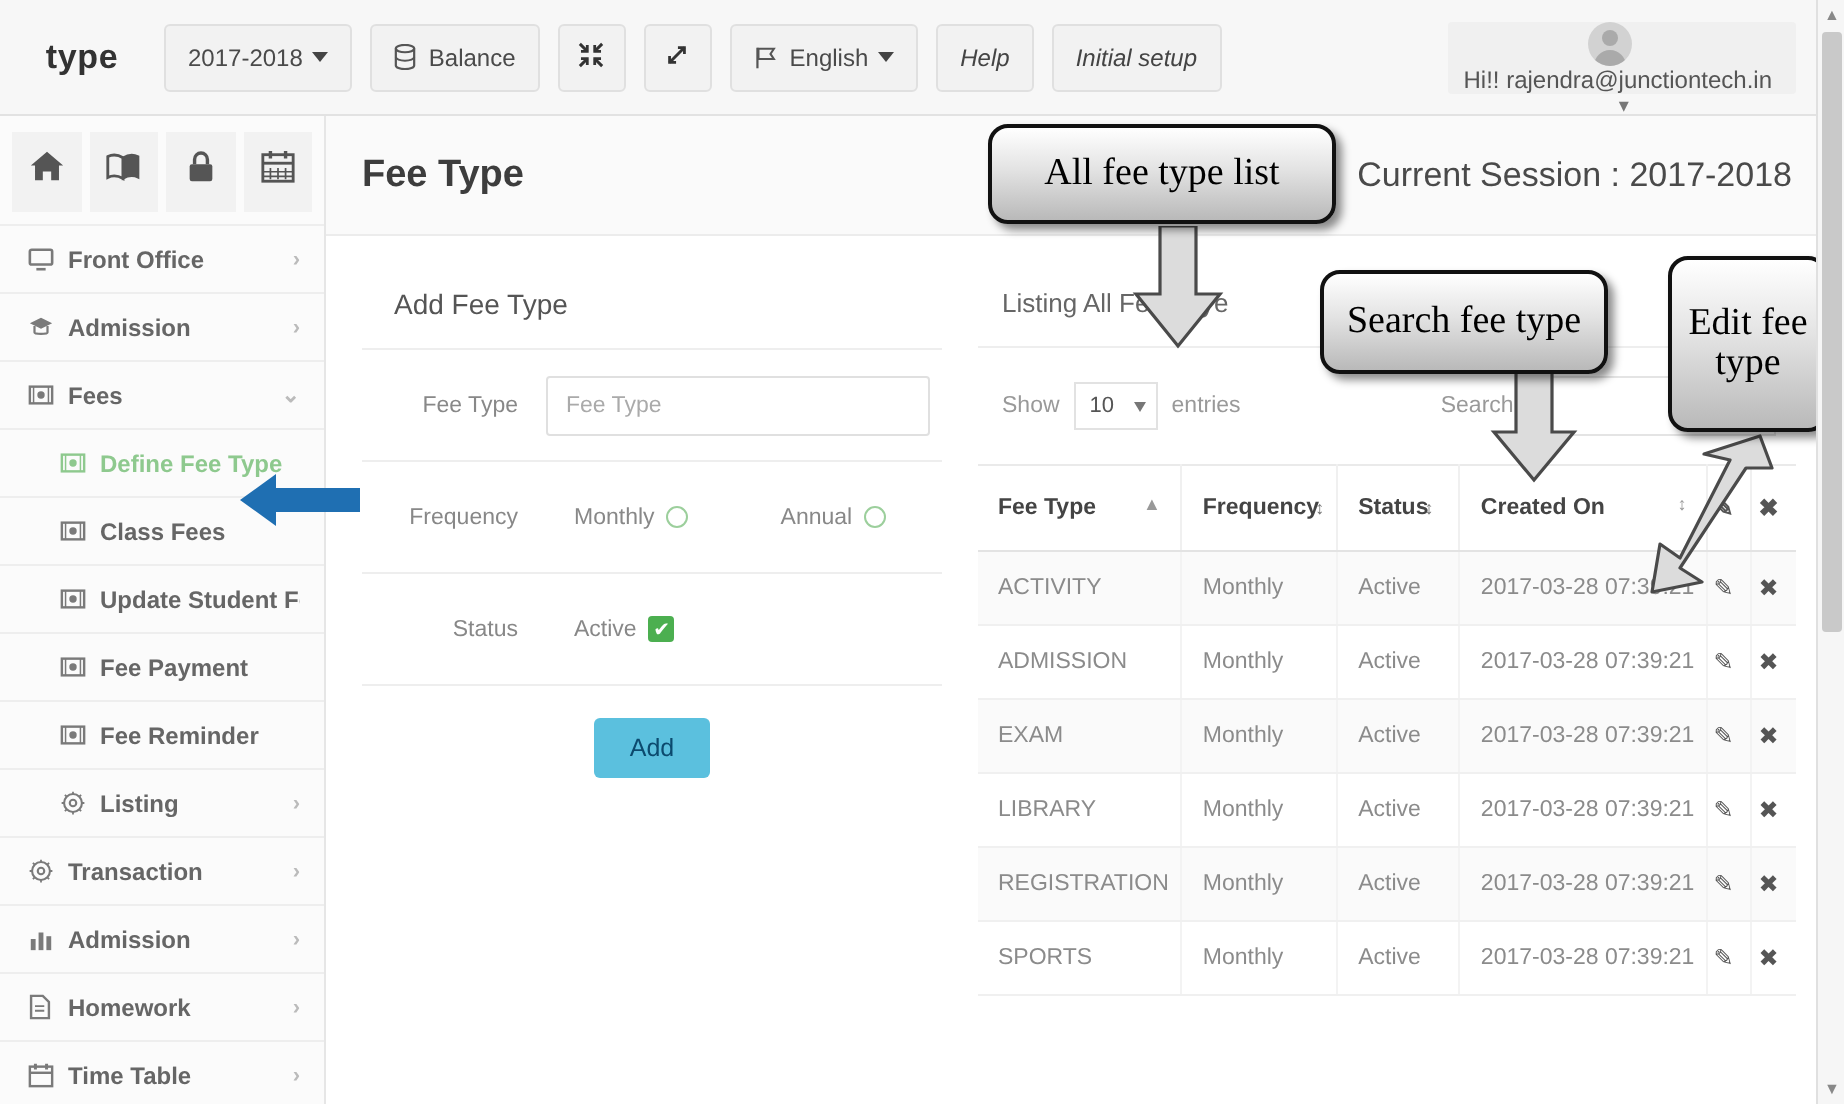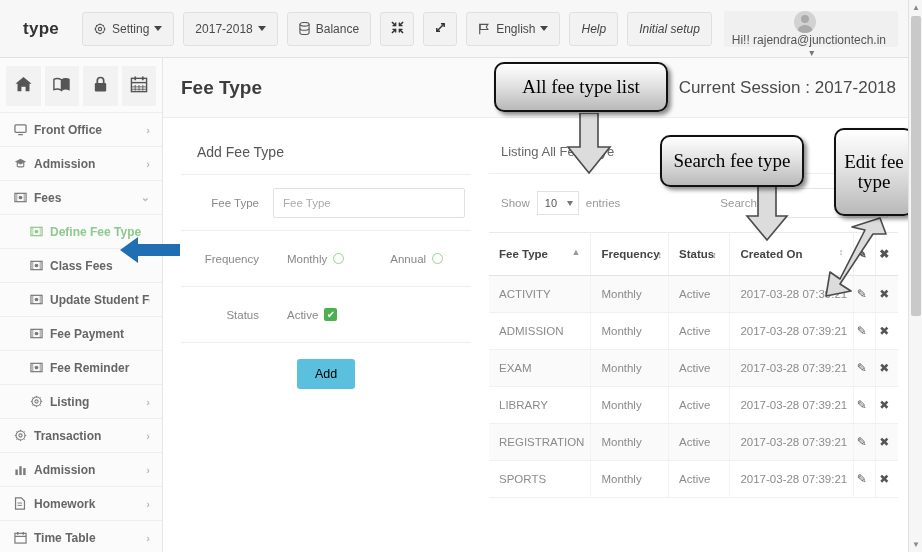--- a/index.html
+++ b/index.html
@@ -120,21 +120,21 @@
     background:#fff;
   }
   .txt-input::placeholder { color:#aaa; }
   .radio-set { display:flex; align-items:center; gap:46px; font-size:11.5px; color:#888; padding-left:14px;}
   .radio-opt { display:flex; align-items:center; gap:6px; cursor:pointer; }
   .radio-dot { width:11px;height:11px;border-radius:50%;border:1.5px solid #9ccf9c; display:inline-block;}
   .chk-set { display:flex; align-items:center; gap:6px; font-size:11.5px; color:#888; padding-left:14px; cursor:pointer;}
   .chk-box { width:13px;height:13px;background:#4caf50; border-radius:2px; color:#fff; font-size:10px; display:flex;align-items:center;justify-content:center;}
   .form-actions { border-top:1px solid #eeeeee; padding:16px 0 14px 0; display:flex; justify-content:center;}
   .btn-add {
-    background:#5bc0de; border:none; color:#000000; font-size:12.5px;
+    background:#5bc0de; border:none; color:#0c4a6e; font-size:12.5px;
     padding: 8px 18px; border-radius:3px; cursor:pointer;
     font-family:"Liberation Sans", sans-serif;
   }
 
   
   .list-title { font-size:13px; color:#666; padding: 10px 0 14px 12px;}
   .list-tools {
     border-top:1px solid #eeeeee;
     display:flex; align-items:center; padding: 14px 10px 14px 12px;
     font-size:11.5px; color:#999;
@@ -206,31 +206,20 @@
   .vscroll .down { bottom:3px; }
 </style>
 </head>
 <body>
 
 <div id="app">
 
   <div class="topbar">
     <div class="brand">type</div>
 
-    <div class="tb-btn">
-      <span class="ico">
-        <svg width="12" height="12" viewBox="0 0 16 16">
-            <circle cx="8" cy="8" r="6" fill="none" stroke="#555" stroke-width="1.4"></circle>
-            <circle cx="8" cy="8" r="2.2" fill="none" stroke="#555" stroke-width="1.4"></circle>
-            <path d="M8 0.5v2M8 13.5v2M0.5 8h2M13.5 8h2M2.7 2.7l1.4 1.4M11.9 11.9l1.4 1.4M13.3 2.7l-1.4 1.4M4.1 11.9l-1.4 1.4" stroke="#555" stroke-width="1.2"></path>
-          </svg>
-      </span>
-      <span>Setting</span>
-      <span class="caret"></span>
-    </div>
 
     <div class="tb-btn">
       <span>2017-2018</span>
       <span class="caret"></span>
     </div>
 
     <div class="tb-btn">
       <span class="ico">
         <svg width="11" height="13" viewBox="0 0 12 14">
             <ellipse cx="6" cy="2.4" rx="5" ry="2" fill="none" stroke="#555" stroke-width="1.2"></ellipse>

